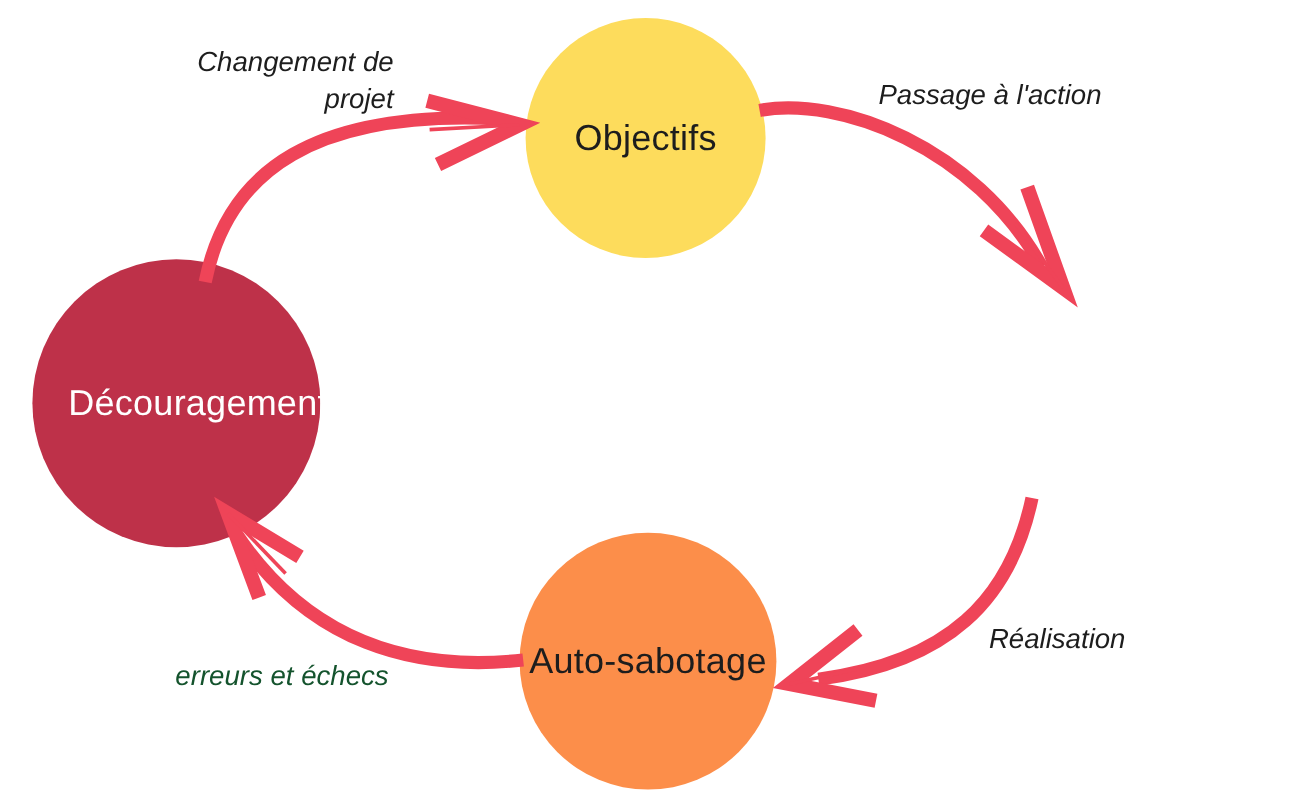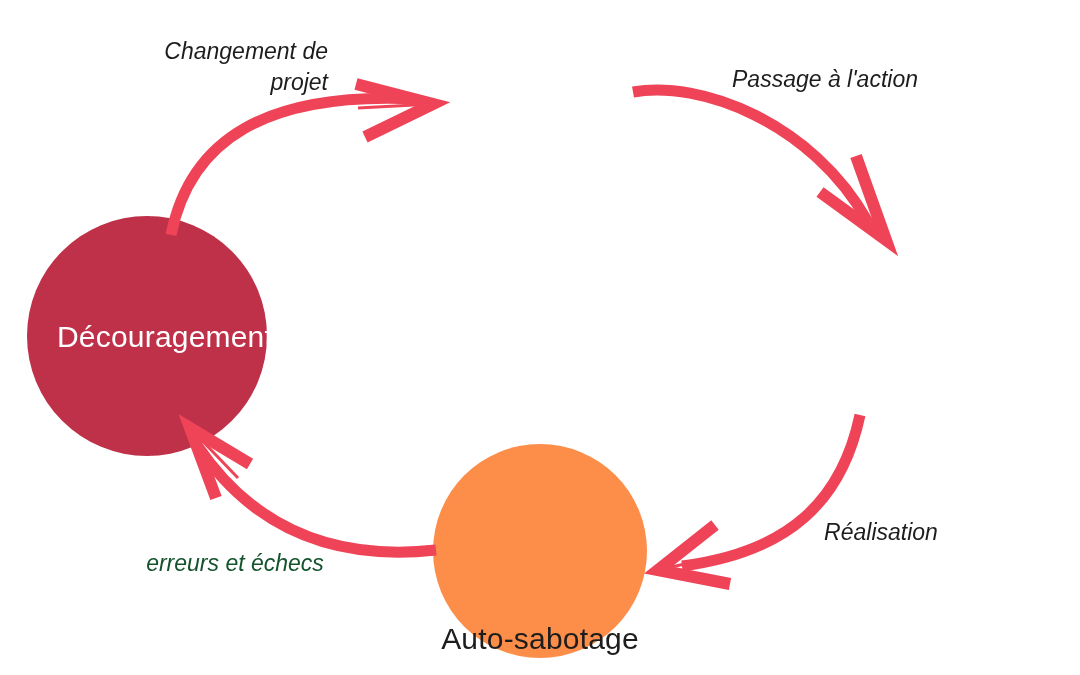--- a/index.html
+++ b/index.html
@@ -23,21 +23,21 @@
   }
   .node-label {
     font-size: 30px;
     font-weight: 500;
     line-height: 1.3;
     letter-spacing: 0.2px;
   }
   #node-objectifs      { left: 438px; top: 15px;  width: 200px; height: 200px; }
   #node-freins         { left: 834px; top: 229px; width: 214px; height: 214px; }
   #node-freins .node-label { width: 212px; font-size: 29px; }
-  #node-auto           { left: 433px; top: 444px; width: 214px; height: 214px; align-items: flex-end; }
+  #node-auto           { left: 433px; top: 444px; width: 214px; height: 214px; }
   #node-decouragement  { left: 27px;  top: 216px; width: 240px; height: 240px; }
   .arrows {
     position: absolute;
     left: 0; top: 0;
     width: 1080px; height: 675px;
     pointer-events: none;
   }
   .arrows path { fill: none; stroke: currentColor; }
   .shaft { stroke-width: 11px; stroke-linecap: butt; }
   .head  { stroke-width: 12px; stroke-linejoin: miter; stroke-miterlimit: 10; stroke-linecap: butt; }
@@ -53,20 +53,23 @@
   #label-changement  { left: 143px; top: 36px;  width: 185px; text-align: right; }
   #label-passage     { left: 700px; top: 64px;  width: 250px; }
   #label-realisation { left: 791px; top: 517px; width: 180px; }
   #label-erreurs     { left: 125px; top: 548px; width: 220px; }
 </style>
 </head>
 <body>
 
 <div class="canvas" style="background: rgb(255, 255, 255);">
 
+  <div class="node" id="node-objectifs" style="background: rgb(253, 220, 92);">
+    <span class="node-label" style="color: rgb(29, 29, 29);">Objectifs</span>
+  </div>
 
 
   <div class="node" id="node-auto" style="background: rgb(252, 142, 74);">
     <span class="node-label" style="color: rgb(29, 29, 29);">Auto-sabotage</span>
   </div>
 
   <div class="node" id="node-decouragement" style="background: rgb(190, 49, 73);">
     <span class="node-label" style="color: rgb(255, 255, 255); margin-left: 36px;">Découragement</span>
   </div>
 

